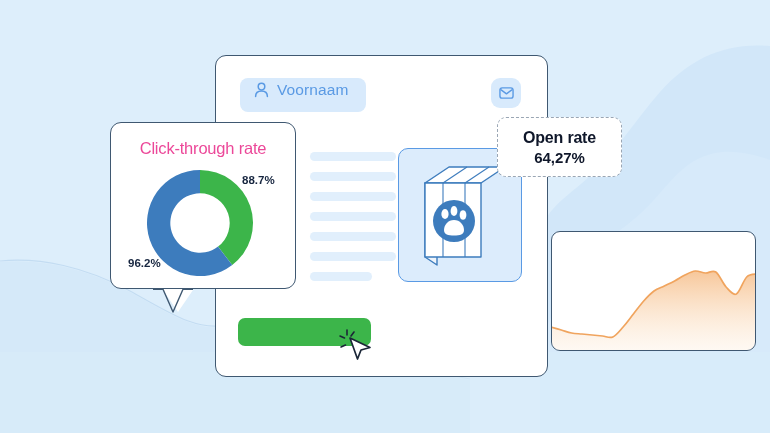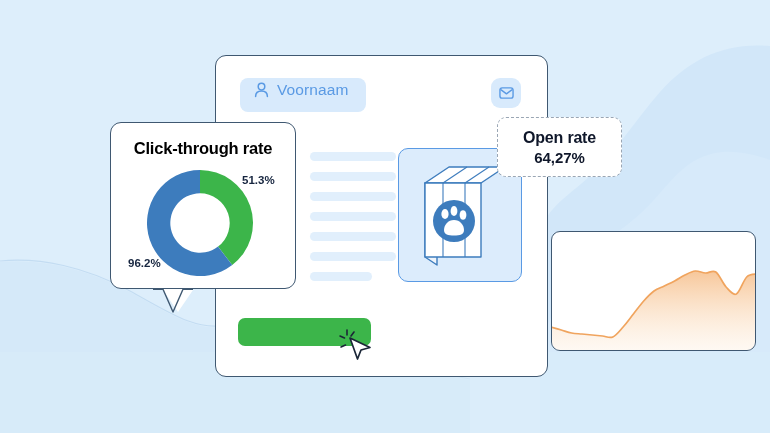--- a/index.html
+++ b/index.html
@@ -166,22 +166,22 @@
     border: 1.4px solid #3f5871;
     border-radius: 11px;
     box-sizing: border-box;
   }
   #ctr-title {
     position: absolute;
     left: 0; right: 0;
     top: 16px;
     text-align: center;
     font-size: 16.5px;
-    font-weight: 700;
-    color: #000000;
+    font-weight: 400;
+    color: #ec4899;
     letter-spacing: -.2px;
   }
   #ctr-tail {
     position: absolute;
     left: 152px;
     top: 288px;
     width: 42px;
     height: 26px;
     pointer-events: none;
   }
@@ -342,21 +342,21 @@
 
     <div id="donut-wrap">
       <svg viewBox="0 0 112 112" width="112" height="112">
         <g transform="translate(56,56)">
           <path id="slice-green" d="M0.000,-53.000 A53,53 0 0 1 32.220,42.081 L18.043,23.566 A29.680000000000003,29.680000000000003 0 0 0 0.000,-29.680 Z" fill="#3cb54a"></path>
           <path id="slice-blue" d="M32.220,42.081 A53,53 0 1 1 -0.000,-53.000 L-0.000,-29.680 A29.680000000000003,29.680000000000003 0 1 0 18.043,23.566 Z" fill="#3d7cbd"></path>
         </g>
       </svg>
     </div>
 
-    <span class="donut-label" id="label-green">51.3%</span>
+    <span class="donut-label" id="label-green">88.7%</span>
     <span class="donut-label" id="label-blue">96.2%</span>
   </div>
 
   <div id="open-rate-card">
     <div id="open-rate-title">Open rate</div>
     <div id="open-rate-value">64,27%</div>
   </div>
 
 </div>
 

